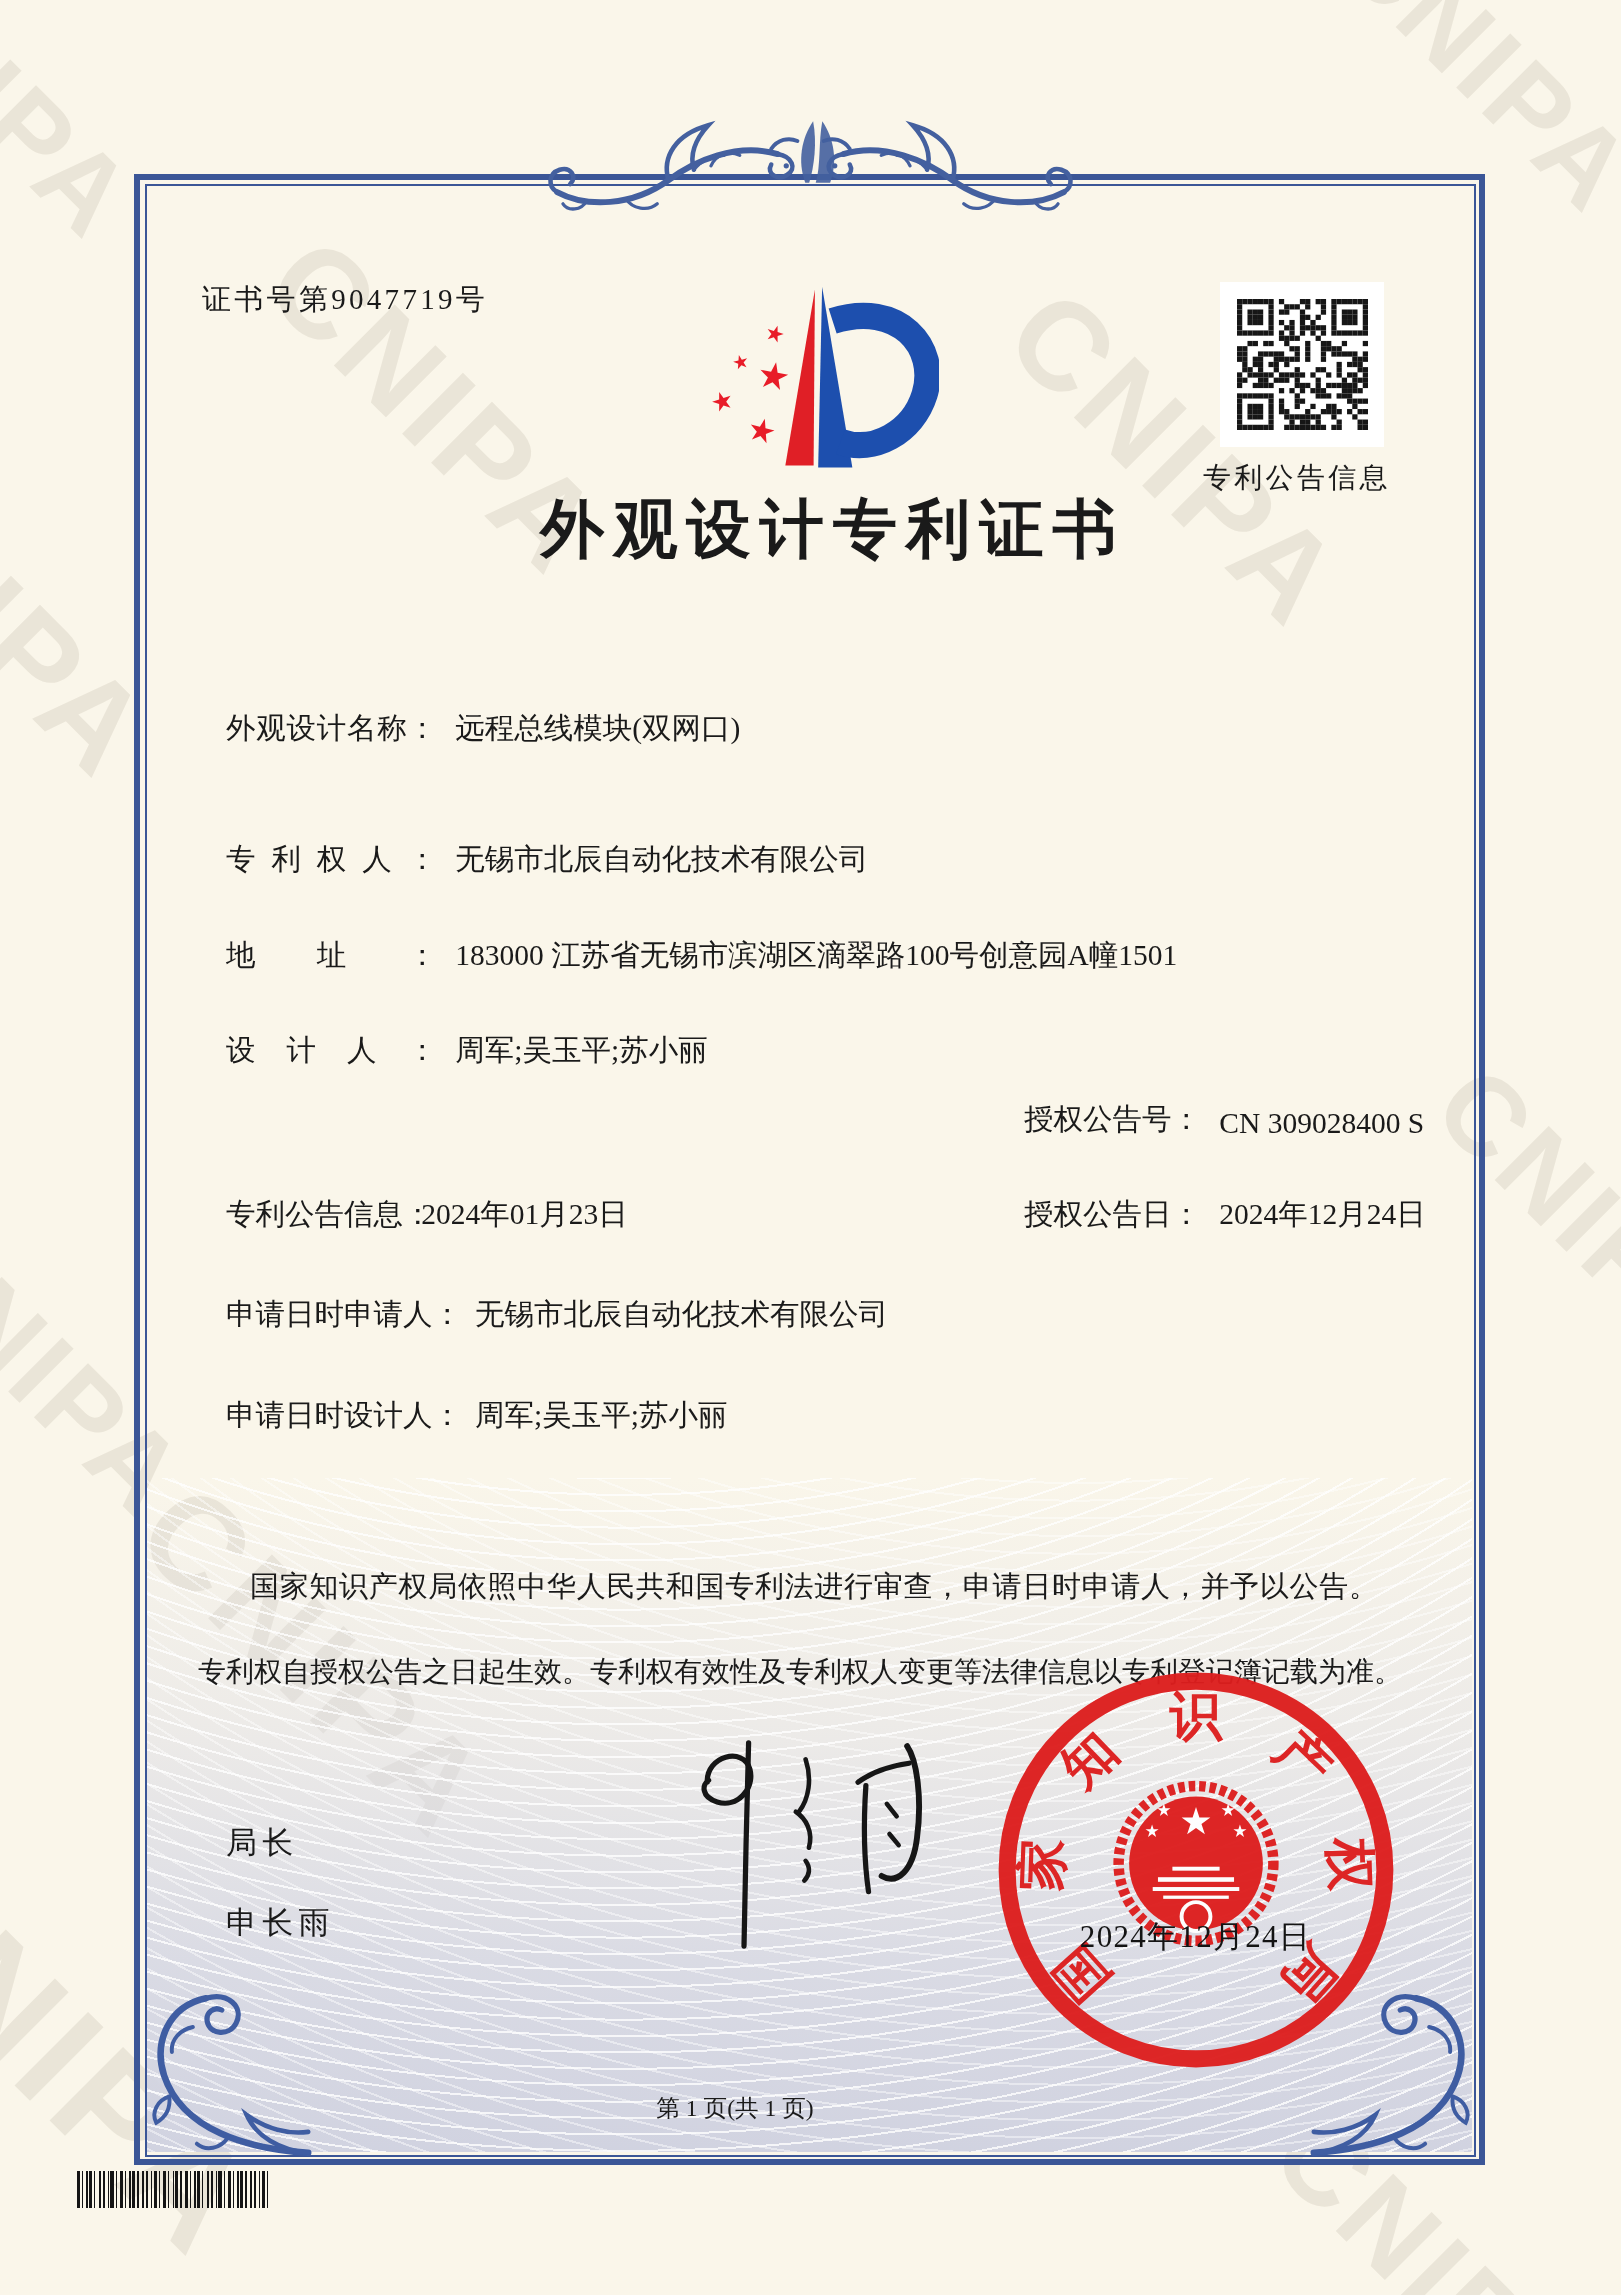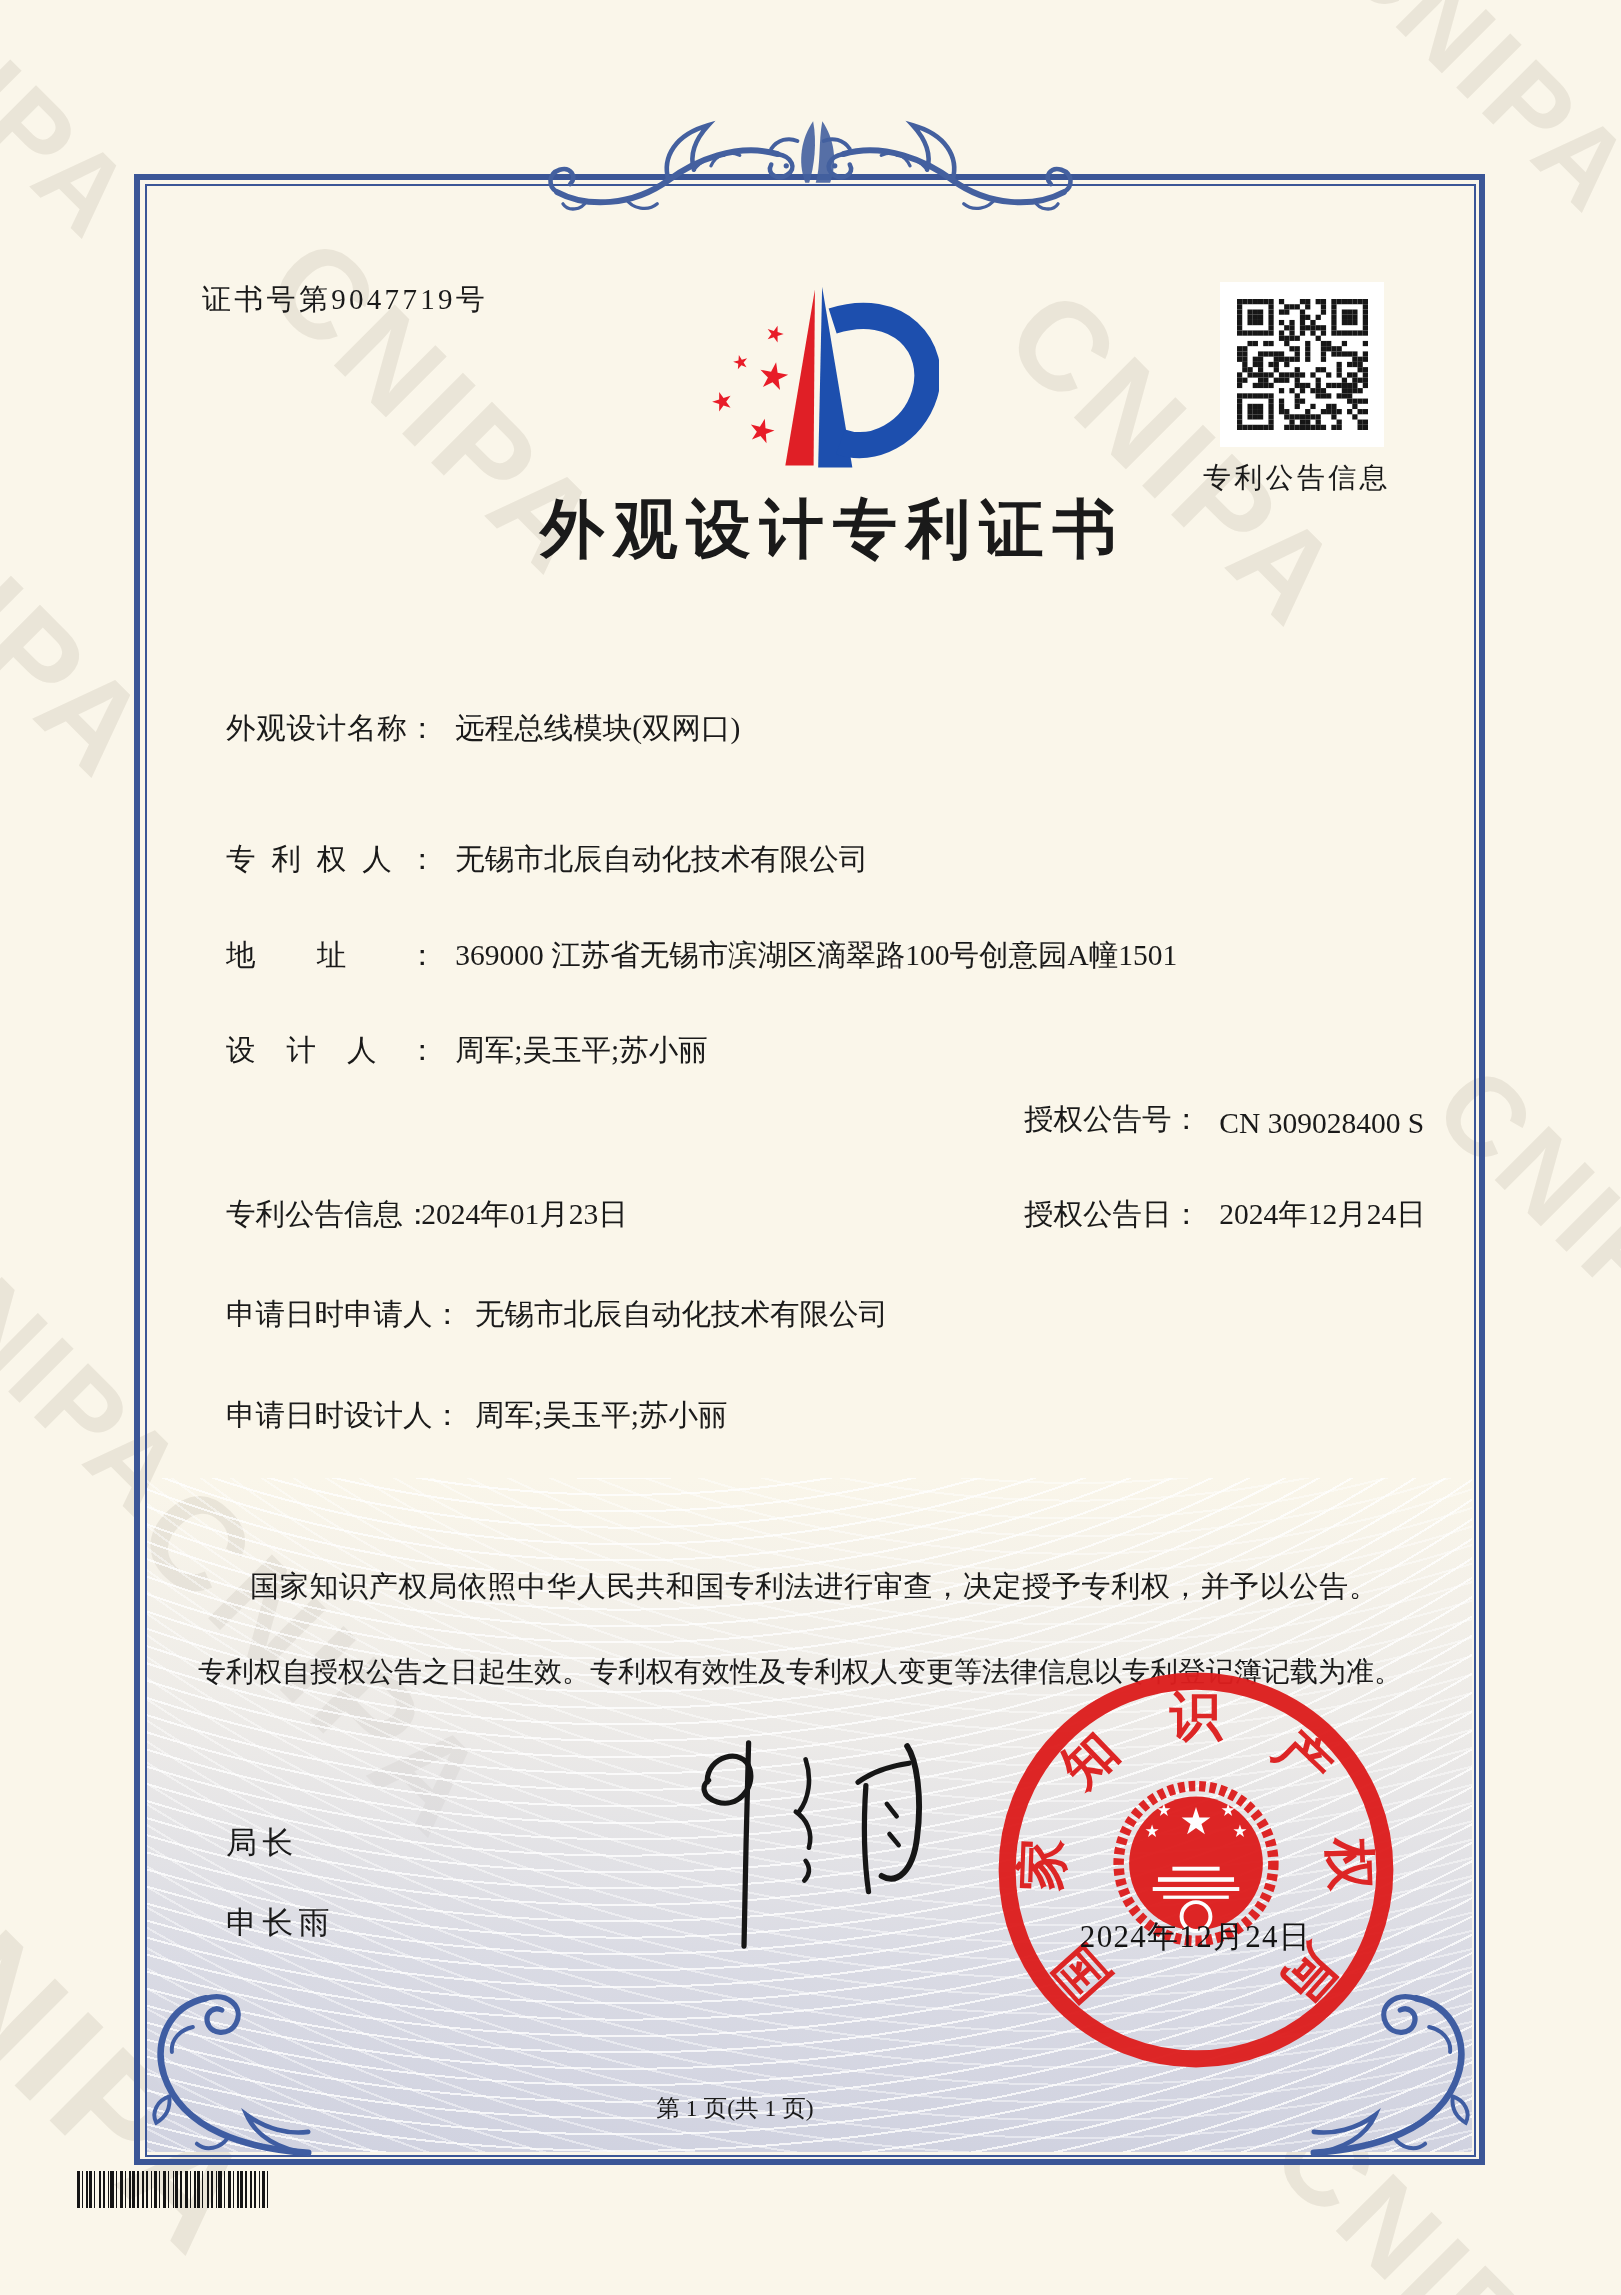--- a/index.html
+++ b/index.html
@@ -511,42 +511,42 @@
 
   <div class="abs page-title">外观设计专利证书</div>
 
   <div class="abs field" style="top:679px;">
     <span class="lbl w322">外观设计名称：</span><span class="val">远程总线模块(双网口)</span>
   </div>
   <div class="abs field" style="top:810px;">
     <span class="lbl w322">专利权人：</span><span class="val">无锡市北辰自动化技术有限公司</span>
   </div>
   <div class="abs field" style="top:906px;">
-    <span class="lbl w322">地址：</span><span class="val">369000 江苏省无锡市滨湖区滴翠路100号创意园A幢1501</span>
+    <span class="lbl w322">地址：</span><span class="val">183000 江苏省无锡市滨湖区滴翠路100号创意园A幢1501</span>
   </div>
   <div class="abs field" style="top:1001px;">
     <span class="lbl w322">设计人：</span><span class="val">周军;吴玉平;苏小丽</span>
   </div>
   <div class="abs field rightcol" style="top:1100px;font-family:Liberation Serif, serif;">
     <span class="lbl w270">授权公告号：</span><span class="val">CN 309028400 S</span>
   </div>
   <div class="abs field" style="top:1195px;">
     <span class="lbl w270">专利公告信息：</span><span class="val">2024年01月23日</span>
   </div>
   <div class="abs field rightcol" style="top:1195px;">
     <span class="lbl w270">授权公告日：</span><span class="val">2024年12月24日</span>
   </div>
   <div class="abs field" style="top:1295px;">
     <span class="lbl w360">申请日时申请人：</span><span class="val" style="padding-left:13px">无锡市北辰自动化技术有限公司</span>
   </div>
   <div class="abs field" style="top:1396px;">
     <span class="lbl w360">申请日时设计人：</span><span class="val" style="padding-left:13px">周军;吴玉平;苏小丽</span>
   </div>
 
-  <div class="abs stmt" style="left:250px;top:1567px;">国家知识产权局依照中华人民共和国专利法进行审查，决定授予专利权，并予以公告。</div>
+  <div class="abs stmt" style="left:250px;top:1567px;">国家知识产权局依照中华人民共和国专利法进行审查，申请日时申请人，并予以公告。</div>
   <div class="abs stmt" style="left:198px;top:1653px;font-size:28px;letter-spacing:0;">专利权自授权公告之日起生效。专利权有效性及专利权人变更等法律信息以专利登记簿记载为准。</div>
 
   <div class="abs director-title">局长</div>
   <div class="abs director-name">申长雨</div>
 
   <svg class="abs z3" style="left:609px;top:1720px;" width="367" height="249" viewBox="0 0 560 380">
     <g fill="none" stroke="#161616" stroke-linecap="round">
       <path d="M150 95 C148 55 205 40 215 75 C223 105 195 135 165 125 C140 117 142 98 152 92" stroke-width="8"></path>
       <path d="M213 35 C210 130 208 250 206 345" stroke-width="8"></path>
       <path d="M300 60 C310 90 305 120 290 140" stroke-width="7"></path>

